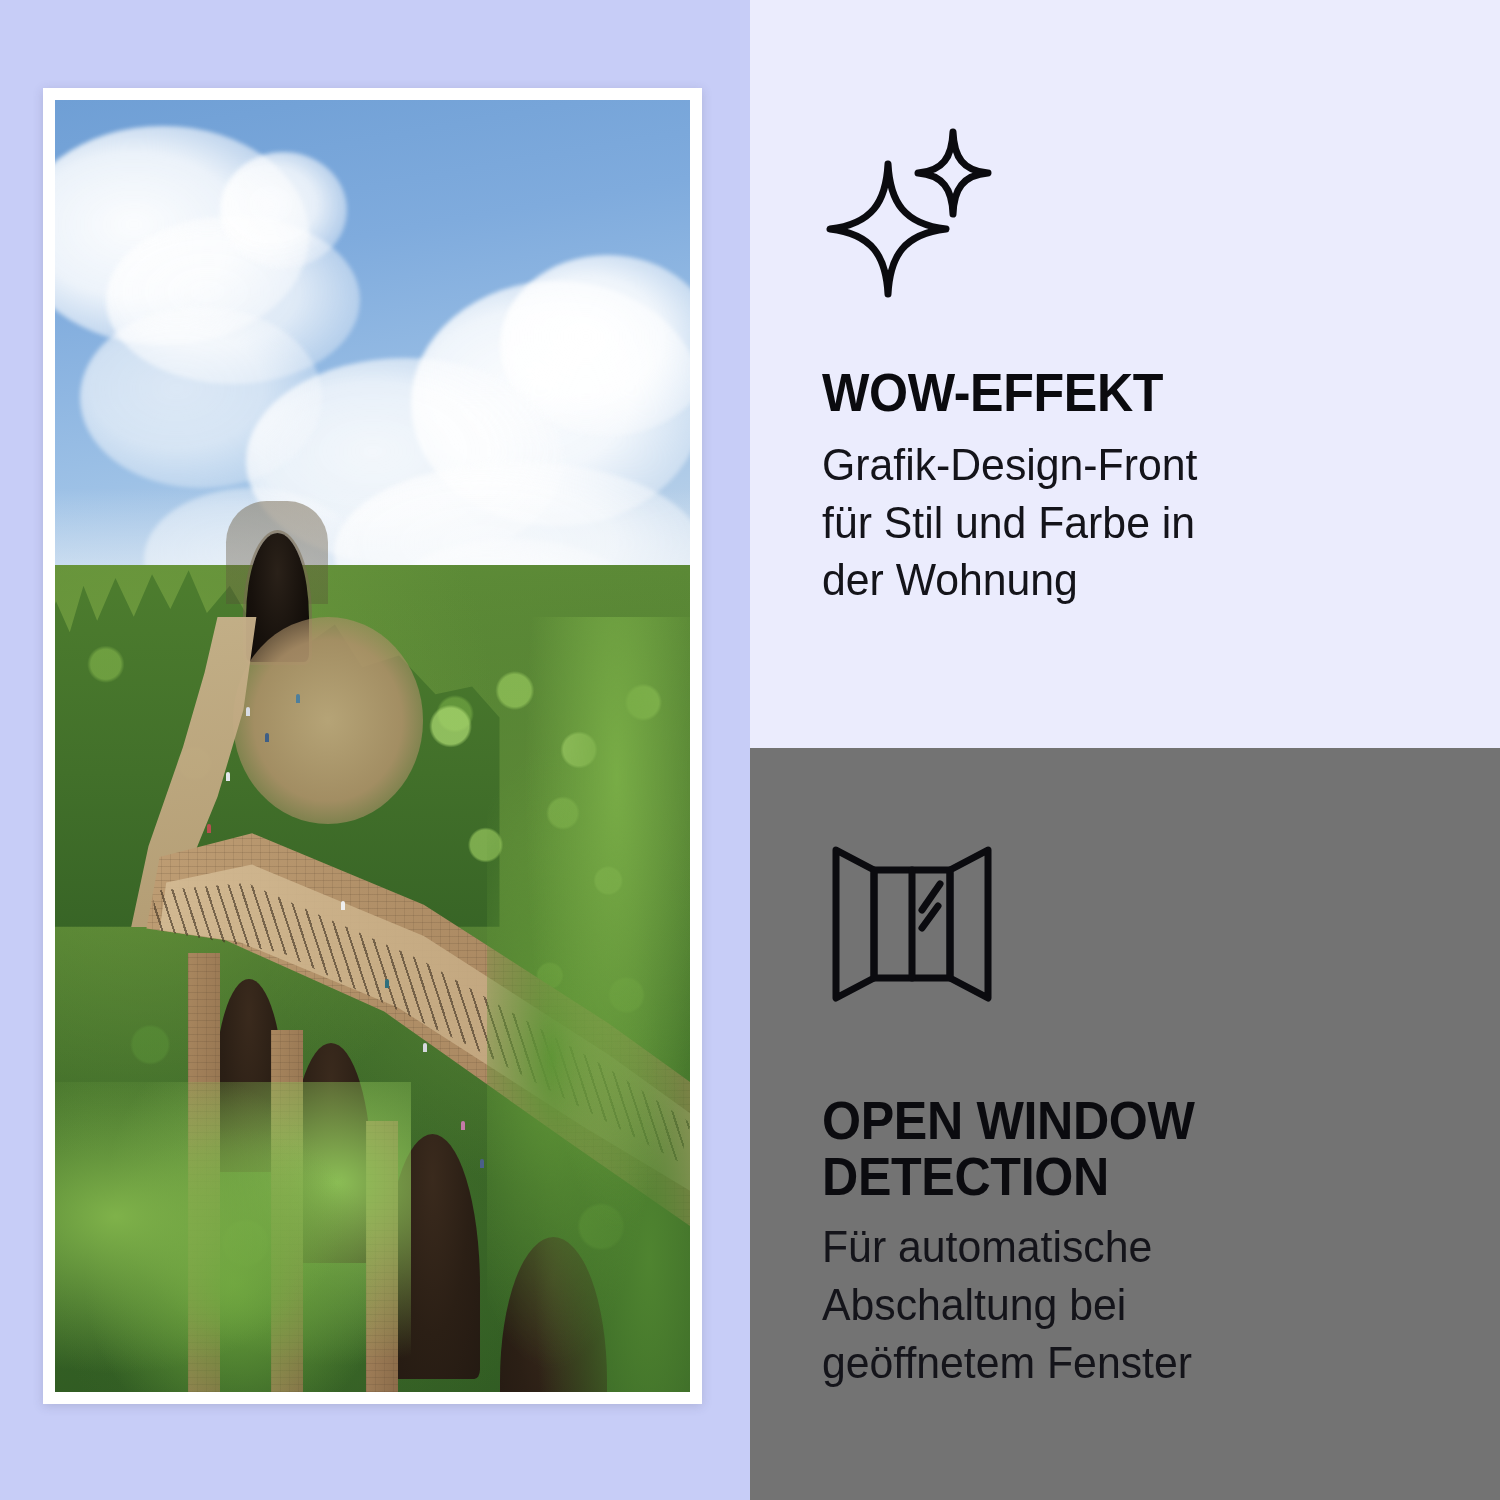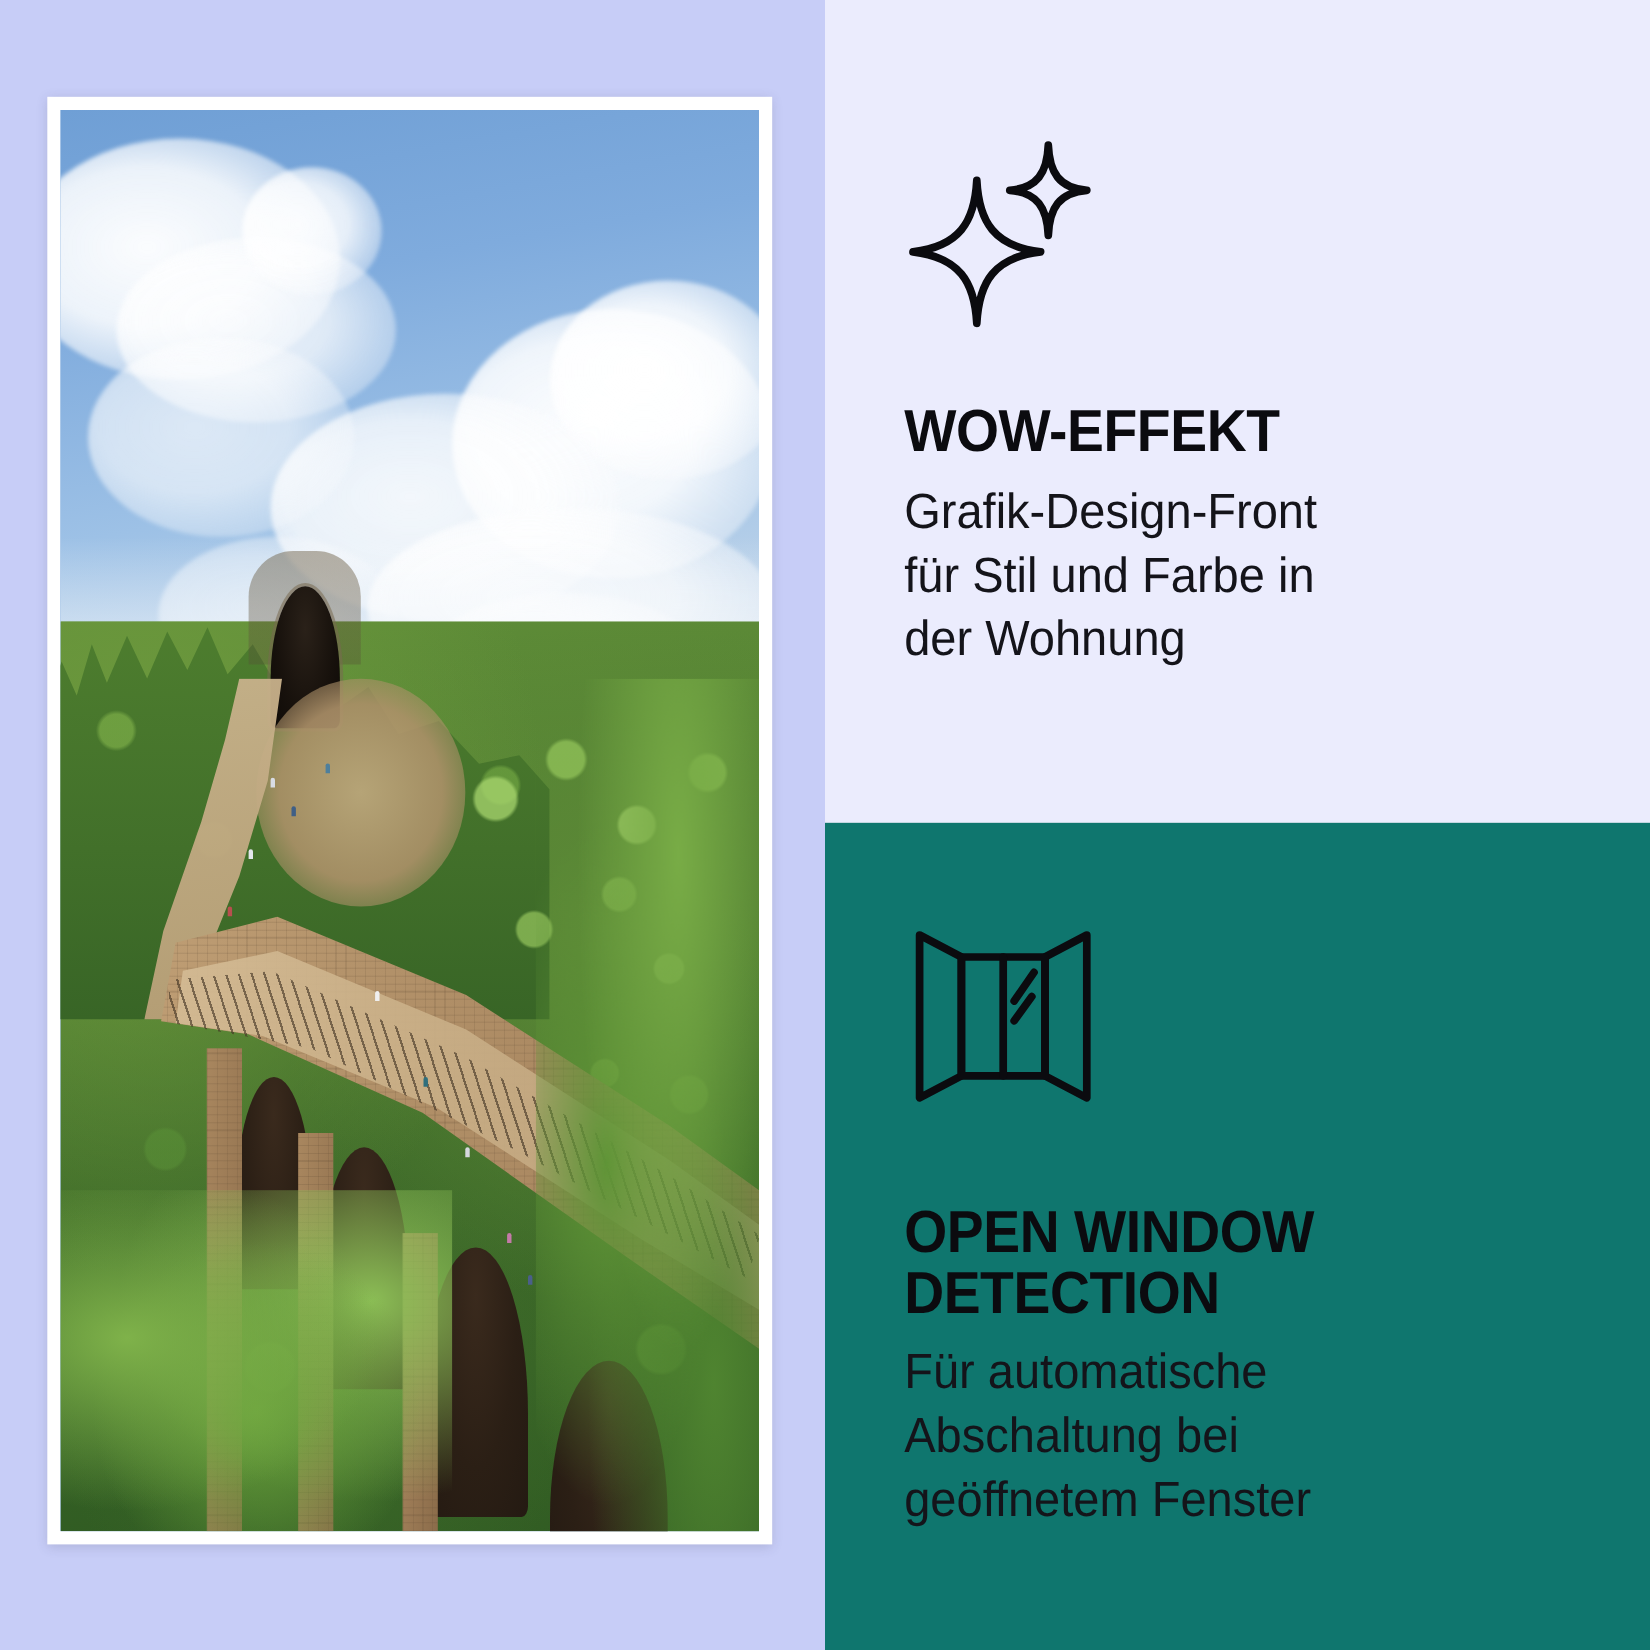--- a/index.html
+++ b/index.html
@@ -230,21 +230,21 @@
     padding-left:72px;
     padding-right:56px;
   }
   .feature-top {
     height:748px;
     background:#ebecfd;
     padding-top:128px;
   }
   .feature-bottom {
     height:752px;
-    background:#0f766e;
+    background:#737373;
     padding-top:96px;
   }
   .icon-box { width:180px; height:170px; margin-bottom:20px; }
   .icon-box svg { display:block; }
 
   .feature-title {
     font-family:"Liberation Sans", sans-serif;
     font-weight:700;
     font-size:54px;
     line-height:1.04;

